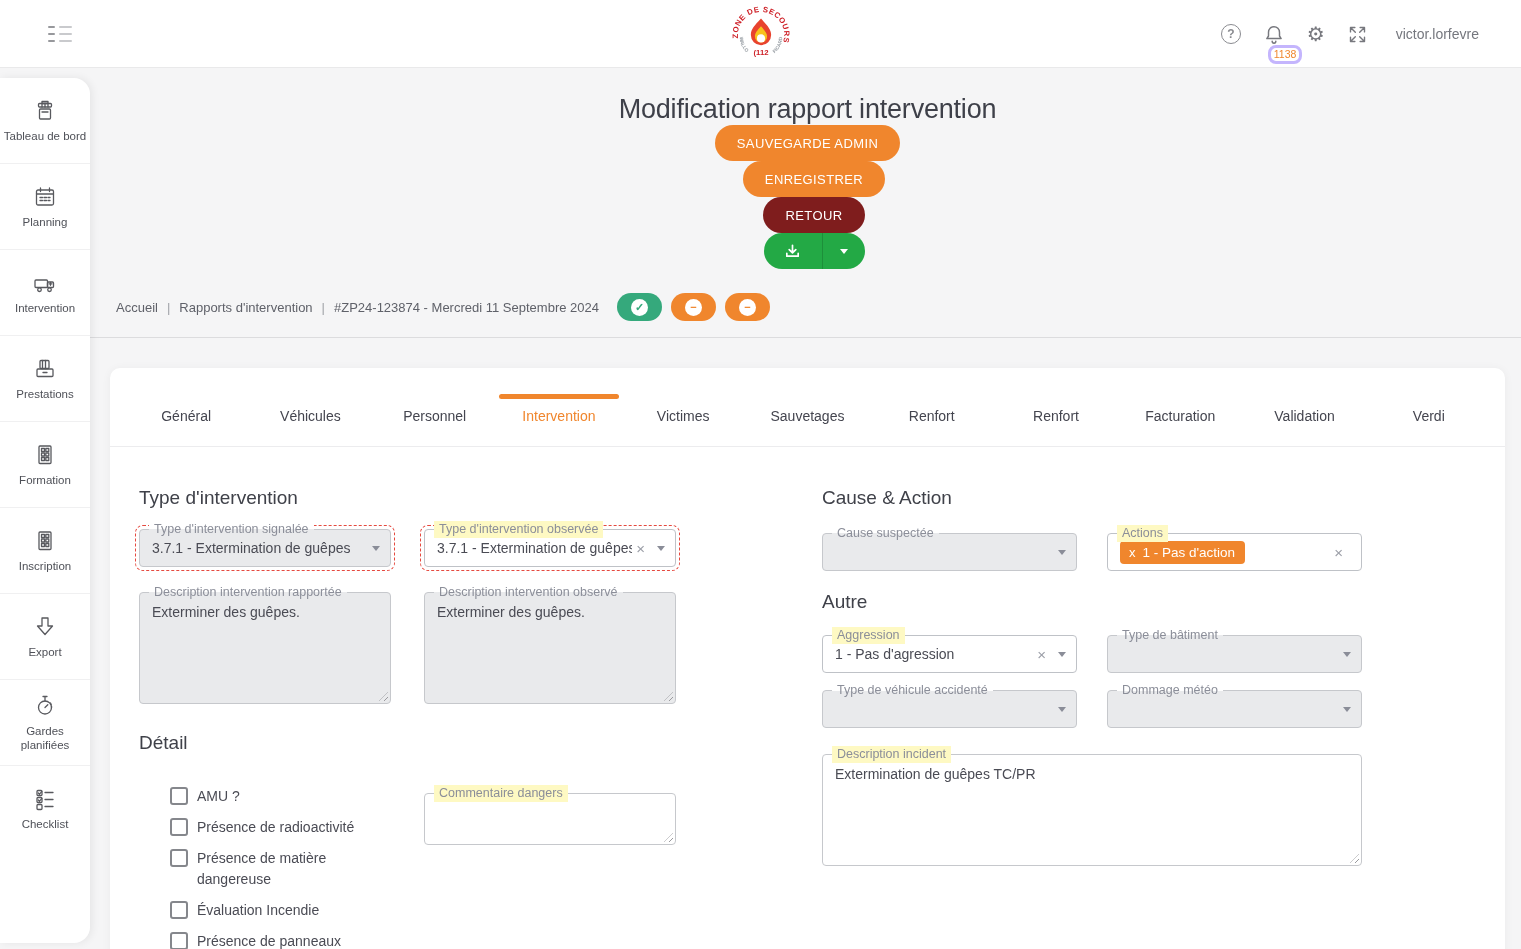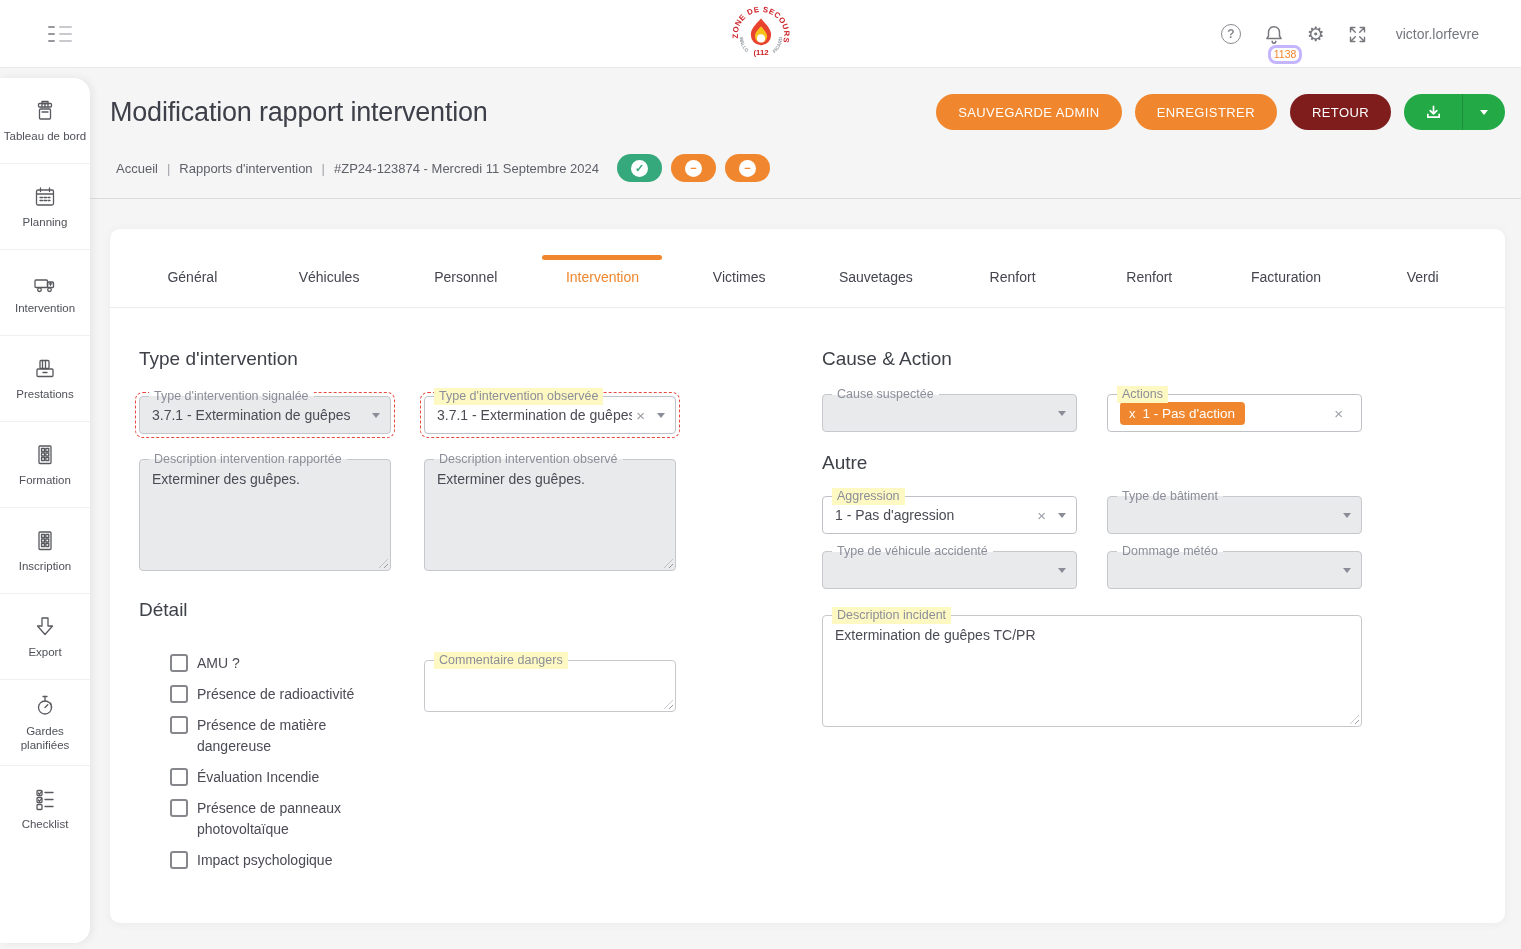--- a/index.html
+++ b/index.html
@@ -26,21 +26,21 @@
   .layout { position:relative; height:881px; }
   .sidebar { position:absolute; left:0; top:10px; bottom:6px; width:90px; background:#fff; border-radius:0 16px 16px 0; box-shadow:2px 0 8px rgba(0,0,0,0.07); overflow:hidden; z-index:2; }
   .side-item { height:86px; display:flex; flex-direction:column; align-items:center; justify-content:center; gap:5px; border-bottom:1px solid #f0f0f1; cursor:pointer; }
   .side-item:last-child { border-bottom:none; }
   .side-item svg { stroke:#58595e; fill:none; stroke-width:1.3; stroke-linecap:round; stroke-linejoin:round; }
   .side-label { font-size:11.5px; color:#4f5158; text-align:center; line-height:1.25; padding:0 2px; }
 
   .main { margin-left:90px; height:100%; position:relative; }
 
   
-  .title-row { display:flex; align-items:center; padding:26px 16px 0 20px; }
+  .title-row { display:flex; align-items:center; padding:26px 16px 0 20px;flex-direction:column; }
   .page-title { font-size:27px; font-weight:500; color:#3e4049; letter-spacing:-0.2px; flex:1; }
   .btn { height:36px; border-radius:18px; border:none; color:#fff; font-size:13px; font-weight:500; letter-spacing:0.4px; padding:8px 22px; cursor:pointer; font-family:inherit; }
   .btn + .btn, .btn + .split-btn { margin-left:13px; }
   .btn-orange { background:#f0862d; }
   .btn-red { background:#7f1d1d; }
   .split-btn { margin-left:13px; height:36px; border-radius:18px; background:#23a945; display:flex; align-items:center; overflow:hidden; cursor:pointer; }
   .split-btn .dl { width:58px; display:flex; justify-content:center; }
   .split-btn .sep { width:1px; height:36px; background:rgba(0,0,0,0.15); }
   .split-btn .dd { width:42px; display:flex; justify-content:center; }
   .caret-w { width:0; height:0; border-left:4px solid transparent; border-right:4px solid transparent; border-top:5px solid #fff; }
@@ -59,21 +59,21 @@
   
   .card { margin:30px 16px 0 20px; background:#fff; border-radius:10px; box-shadow:0 1px 10px rgba(0,0,0,0.05); padding-bottom:42px; min-height:597px; }
   .tabs { display:flex; height:79px; border-bottom:1px solid #ececee; padding:0 14px; }
   .tab { flex:1; position:relative; display:flex; align-items:flex-end; justify-content:center; padding-bottom:22px; font-size:14px; color:#44454f; cursor:pointer; }
   .tab.active { color:#f0862d; }
   .tab.active::before { content:""; position:absolute; top:26px; left:50%; transform:translateX(-50%); width:120px; height:5px; border-radius:3px; background:#f0862d; }
 
   
   .form-grid { display:grid; grid-template-columns:537px 540px; column-gap:146px; padding:0 0 0 29px; }
   .sec-title { font-size:19px; font-weight:500; color:#3f4149; margin-top:40px; }
-  .frow { display:flex; gap:33px; margin-top:26px; }
+  .frow { display:flex; gap:33px; margin-top:20px; }
   .frow2 { display:flex; gap:30px; margin-top:24px; }
 
   .mfield { position:relative; width:252px; height:38px; border:1px solid #bfc2c7; border-radius:4px; background:#fff; display:flex; align-items:center; padding:0 10px 0 12px; }
   .mfield.w255 { width:255px; }
   .mfield.disabled { background:#e9eaec; border-color:#c6c8cc; }
   .mlabel { position:absolute; top:-9px; left:9px; font-size:12.5px; color:#8b8e99; background:#fef9c3; padding:0 5px; line-height:17px; white-space:nowrap; }
   .mfield.disabled > .mlabel { background:linear-gradient(to bottom,#fff 50%,#e9eaec 50%); }
   .mvalue { flex:1; font-size:14px; color:#4a4b54; white-space:nowrap; overflow:hidden; }
   .clear-x { font-size:15px; color:#9b9ea7; margin:0 8px 0 4px; cursor:pointer; }
   .caret { width:0; height:0; border-left:4px solid transparent; border-right:4px solid transparent; border-top:5px solid #8a8d98; margin-left:4px; }
@@ -292,20 +292,21 @@
       <div class="tabs">
         <div class="tab">Général</div>
         <div class="tab">Véhicules</div>
         <div class="tab">Personnel</div>
         <div class="tab active">Intervention</div>
         <div class="tab">Victimes</div>
         <div class="tab">Sauvetages</div>
         <div class="tab">Renfort</div>
         <div class="tab">Renfort</div>
         <div class="tab">Facturation</div>
+        <div class="tab">Validation</div>
         <div class="tab">Verdi</div>
       </div>
 
       <div class="form-grid">
 
         <div class="col-left">
           <h2 class="sec-title">Type d'intervention</h2>
           <div class="frow">
             <div class="mfield disabled req">
               <span class="mlabel">Type d'intervention signalée</span>

